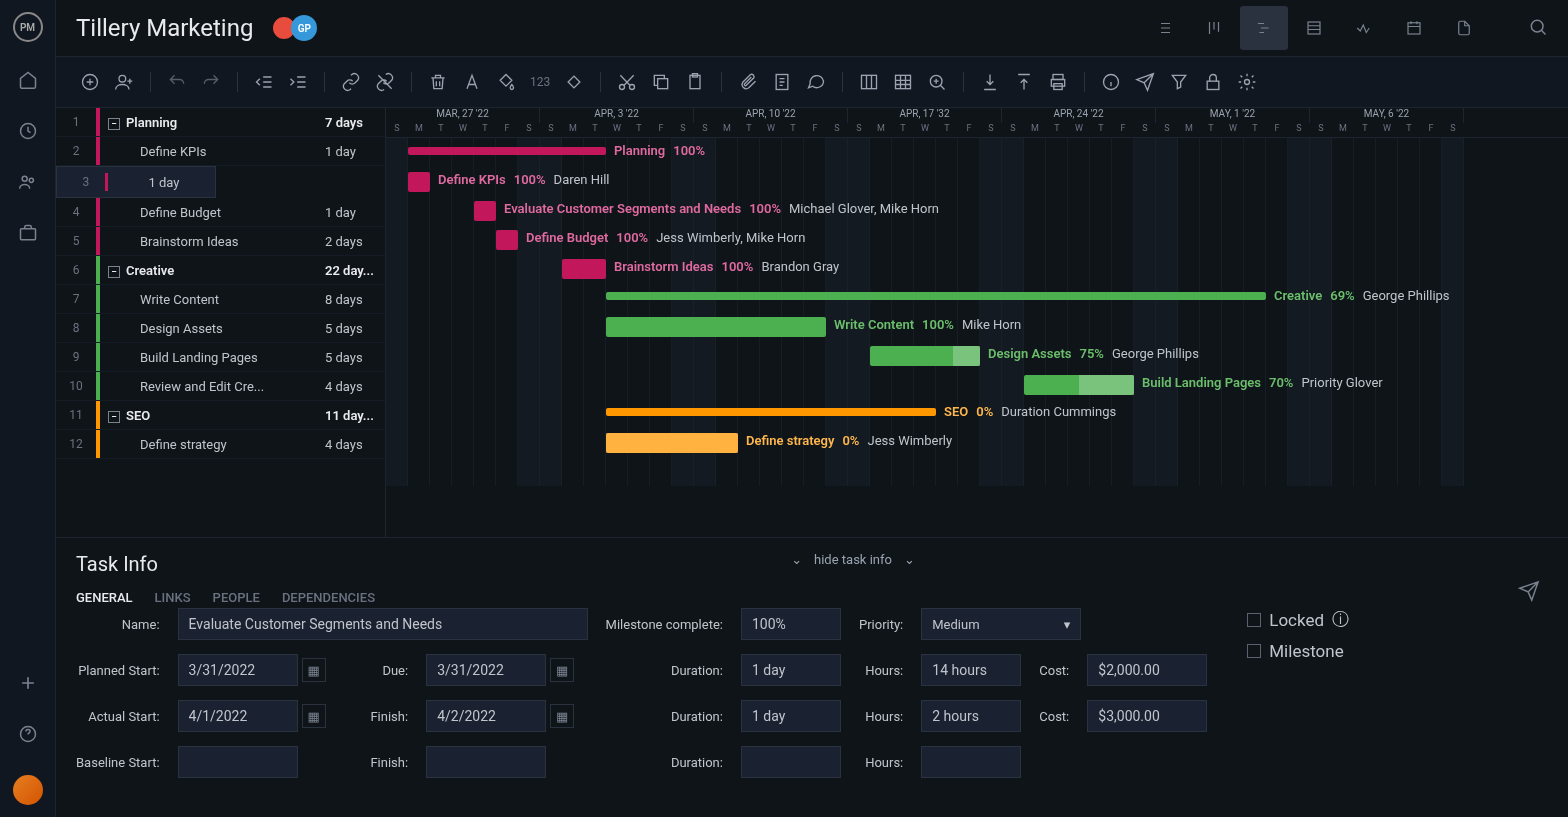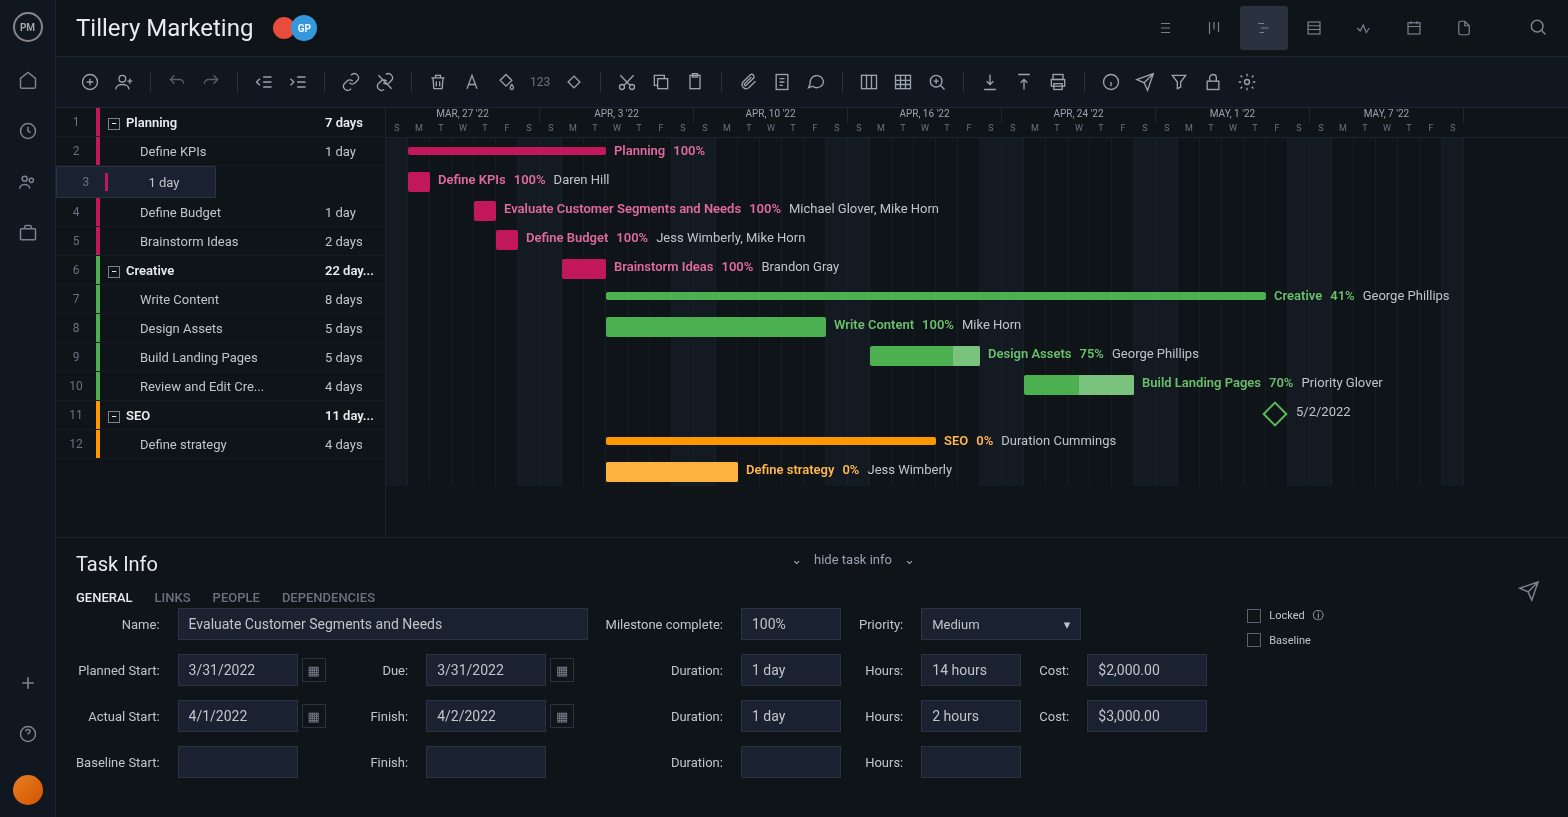--- a/index.html
+++ b/index.html
@@ -87,21 +87,21 @@
 .tab.act{color:#e8eaed;}
 .send-ic{position:absolute;bottom:212px;right:28px;color:#7a8290;}
 .fl{font-size:13px;color:#c0c5cc;text-align:right;}
 .fin{background:#1a2130;border:1px solid #2a3240;padding:6px 10px;color:#c0c5cc;font-size:14px;height:32px;}
 .fin.w1{width:410px;}
 .fin.w2{width:120px;}
 .fin.w3{width:100px;}
 .fdt{display:flex;gap:4px;align-items:center;}
 .calic{width:24px;height:24px;border:1px solid #2a3240;display:flex;align-items:center;justify-content:center;color:#7a8290;}
 .sel{background:#1a2130;border:1px solid #2a3240;padding:6px 10px;color:#c0c5cc;width:160px;height:32px;display:flex;justify-content:space-between;align-items:center;}
-.chk{display:flex;gap:8px;align-items:center;font-size:11px;}
+.chk{display:flex;gap:8px;align-items:center;font-size:17px;}
 .cbox{width:14px;height:14px;border:1px solid #5a6270;}
 .right-col{display:flex;flex-direction:column;gap:10px;align-items:flex-start;}
 </style>
 </head>
 <body>
 
 <div class="app">
   <div class="rail">
     <div class="logo">PM</div>
     <div class="rail-ic"><svg viewBox="0 0 24 24" fill="none" stroke="currentColor" stroke-width="1.8">
@@ -435,24 +435,24 @@
             </div>
           </div>
       </div>
 
       <div class="gantt">
         <div class="gtop">
           <div class="gwk" id="gwk">
               <div>MAR, 27 '22</div>
               <div>APR, 3 '22</div>
               <div>APR, 10 '22</div>
-              <div>APR, 16 '22</div>
+              <div>APR, 17 '32</div>
               <div>APR, 24 '22</div>
               <div>MAY, 1 '22</div>
-              <div>MAY, 7 '22</div>
+              <div>MAY, 6 '22</div>
             </div>
           <div class="gdays" id="gdays">
               <div>S</div>
               <div>M</div>
               <div>T</div>
               <div>W</div>
               <div>T</div>
               <div>F</div>
               <div>S</div>
               <div>S</div>
@@ -595,21 +595,21 @@
               <div class="tlbl" style="left: 228px;">
                 <span class="tn" style="color:#e06aa0">Brainstorm Ideas</span>
                 <span class="tp" style="color:#e06aa0">100%</span>
                 <span class="ta">Brandon Gray</span>
               </div>
             </div>
             <div class="grow-g">
               <div class="tbar-g parent" style="left: 220px; width: 660px; background: rgb(76, 175, 80);"></div>
               <div class="tlbl" style="left: 888px;">
                 <span class="tn" style="color:#6bbf6b">Creative</span>
-                <span class="tp" style="color:#6bbf6b">41%</span>
+                <span class="tp" style="color:#6bbf6b">69%</span>
                 <span class="ta">George Phillips</span>
               </div>
             </div>
             <div class="grow-g">
               <div class="tbar-g" style="left: 220px; width: 220px; background: rgb(76, 175, 80);">
                 <div class="prog" style="width:0%;margin-left:auto;background:rgba(255,255,255,.25)"></div>
               </div>
               <div class="tlbl" style="left: 448px;">
                 <span class="tn" style="color:#6bbf6b">Write Content</span>
                 <span class="tp" style="color:#6bbf6b">100%</span>
@@ -627,26 +627,20 @@
               </div>
             </div>
             <div class="grow-g">
               <div class="tbar-g" style="left: 638px; width: 110px; background: rgb(76, 175, 80);">
                 <div class="prog" style="width:50%;margin-left:auto;background:rgba(255,255,255,.25)"></div>
               </div>
               <div class="tlbl" style="left: 756px;">
                 <span class="tn" style="color:#6bbf6b">Build Landing Pages</span>
                 <span class="tp" style="color:#6bbf6b">70%</span>
                 <span class="ta">Priority Glover</span>
-              </div>
-            </div>
-            <div class="grow-g">
-              <div class="milestone" style="left: 880px;"></div>
-              <div class="tlbl" style="left: 910px;">
-                <span class="ta">5/2/2022</span>
               </div>
             </div>
             <div class="grow-g">
               <div class="tbar-g parent" style="left: 220px; width: 330px; background: rgb(255, 152, 0);"></div>
               <div class="tlbl" style="left: 558px;">
                 <span class="tn" style="color:#ffb74d">SEO</span>
                 <span class="tp" style="color:#ffb74d">0%</span>
                 <span class="ta">Duration Cummings</span>
               </div>
             </div>
@@ -744,19 +738,19 @@
             <div></div>
         </div>
         <div class="right-col">
           <div class="chk">
               <div class="cbox"></div>
               <span>Locked</span> 
               <span>ⓘ</span>
             </div>
           <div class="chk">
               <div class="cbox"></div>
-              <span>Baseline</span>
+              <span>Milestone</span>
             </div>
         </div>
       </div>
     </div>
   </div>
 </div>
 
 </body></html>

